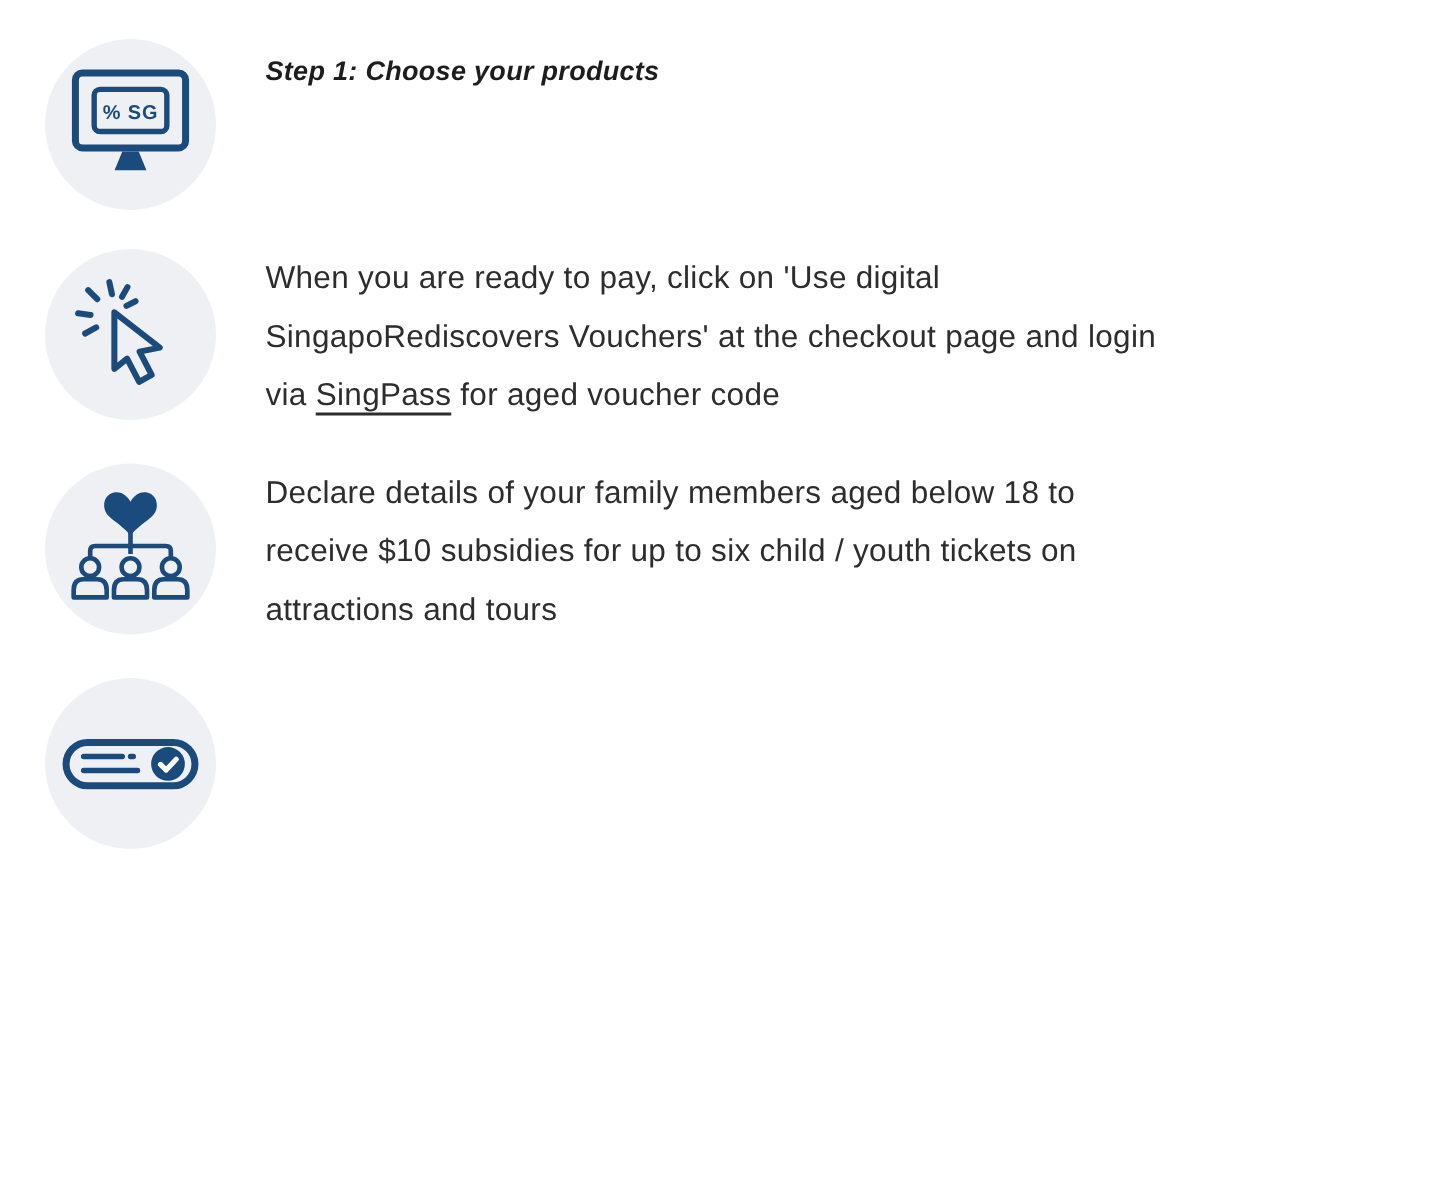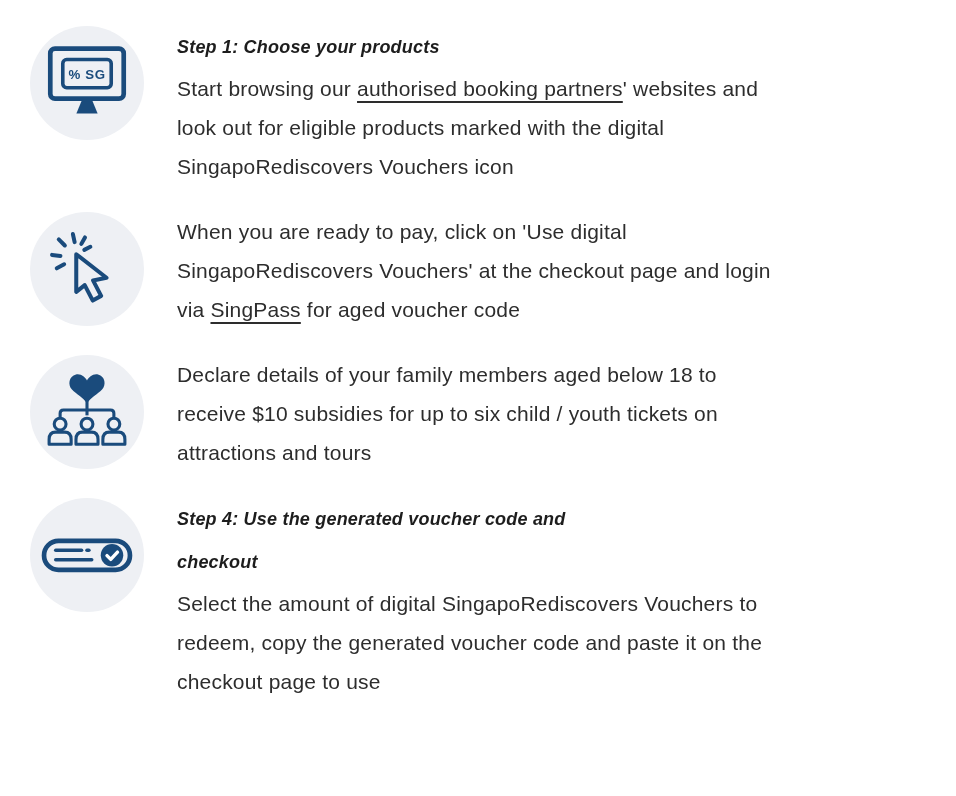--- a/index.html
+++ b/index.html
@@ -93,23 +93,20 @@
     <div class="icon-circle">
       <svg width="100" height="100" viewBox="0 0 64 64">
         <rect class="ic-stroke" x="8.5" y="10" width="47" height="32" rx="3"></rect>
         <rect class="ic-stroke-thin" x="16.5" y="17" width="31" height="18" rx="2.5"></rect>
         <text class="ic-text" x="32" y="29.5" text-anchor="middle">% SG</text>
         <path class="ic-fill" d="M28.5 43.5 L35.5 43.5 L38.8 51.5 L25.2 51.5 Z"></path>
       </svg>
     </div>
     <div class="step-text">
       <h2 class="step-heading"><span>Step 1: Choose your products</span></h2>
-      <p class="step-body"><span>Start browsing our </span><a class="body-link">authorised booking partners</a><span>' websites and
-look out for eligible products marked with the digital
-SingapoRediscovers Vouchers icon</span></p>
     </div>
   </div>
 
   <div class="step">
     <div class="icon-circle">
       <svg width="86" height="86" viewBox="0 0 64 64">
         <path class="ic-stroke ic-round" d="M24 21 L46.5 38.5 L36.5 40.5 L42.5 52 L36.3 55.5 L30.3 44 L24 49 Z"></path>
         <line class="ic-stroke ic-round" x1="21.5" y1="6" x2="22.8" y2="12"></line>
         <line class="ic-stroke ic-round" x1="30.5" y1="8.5" x2="27.8" y2="13.3"></line>
         <line class="ic-stroke ic-round" x1="11" y1="10" x2="15.5" y2="14.5"></line>
@@ -157,22 +154,15 @@
     <div class="icon-circle">
       <svg width="100" height="100" viewBox="0 0 64 64">
         <rect class="ic-stroke" x="4.5" y="23" width="55" height="18.5" rx="9.25"></rect>
         <line class="ic-stroke-thin ic-round" x1="12" y1="29" x2="28.5" y2="29" stroke-width="2.6"></line>
         <line class="ic-stroke-thin ic-round" x1="32" y1="29" x2="33.2" y2="29" stroke-width="2.6"></line>
         <line class="ic-stroke-thin ic-round" x1="12" y1="35" x2="35" y2="35" stroke-width="2.6"></line>
         <circle class="ic-fill" cx="48" cy="32.2" r="7.2"></circle>
         <path class="ic-check" d="M44.8 32.4 L47.2 34.8 L51.5 30.2"></path>
       </svg>
     </div>
-    <div class="step-text">
-      <h2 class="step-heading"><span>Step 4: Use the generated voucher code and
-checkout</span></h2>
-      <p class="step-body"><span>Select the amount of digital SingapoRediscovers Vouchers to
-redeem, copy the generated voucher code and paste it on the
-checkout page to use</span></p>
-    </div>
   </div>
 
 </div>
 
 </body></html>

